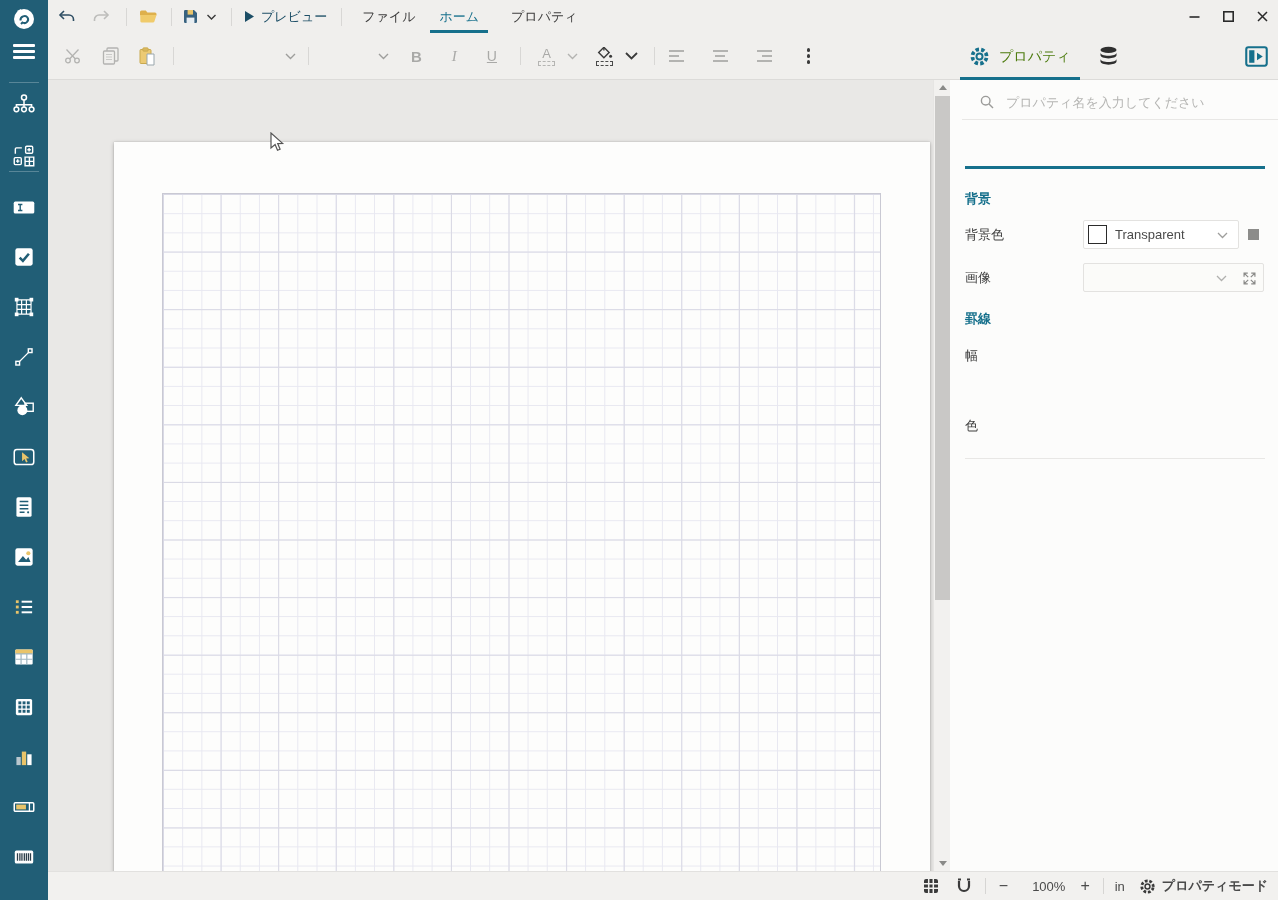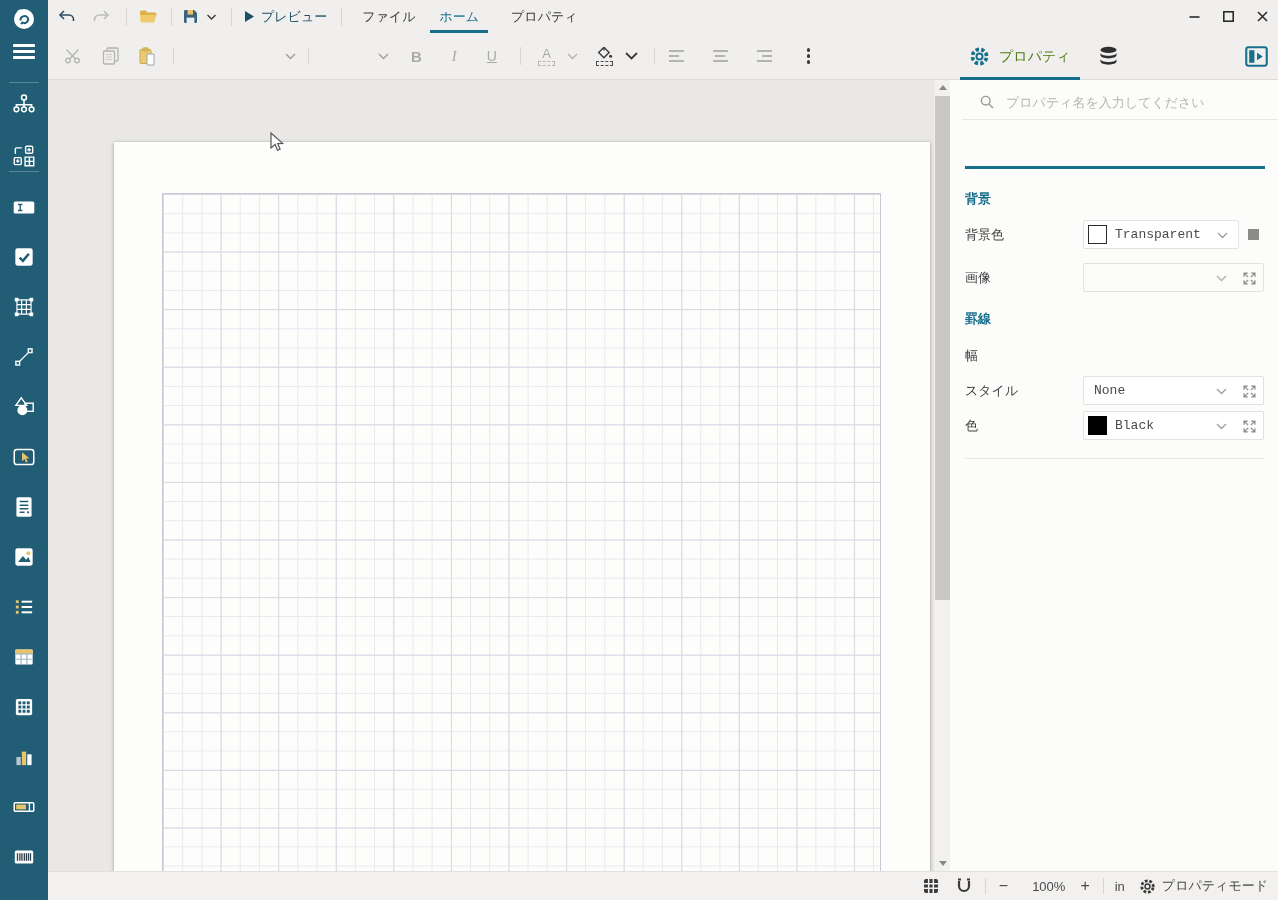--- a/index.html
+++ b/index.html
@@ -76,35 +76,35 @@
   .search-input { flex:1; margin-left:12px; margin-right:14px; border:none; outline:none; background:transparent; font-size:13px; color:#4a4a4a; font-family:inherit; }
   .search-input::placeholder { color:#b5b5b3; }
   .pdiv { position:absolute; left:12px; right:0; height:1px; background:#e8e7e5; }
   .ptab-label { position:absolute; left:0; top:58px; width:100%; text-align:center; font-size:14px; font-weight:bold; color:#333; }
   .ptab-underline { position:absolute; left:15px; right:13px; top:86px; height:3px; background:#16708c; }
   .psection { position:absolute; left:15px; font-size:13px; font-weight:bold; color:#16708c; }
   .prow { position:absolute; left:15px; right:13px; height:30px; }
   .plabel { font-size:13px; color:#3e3e3e; line-height:30px; }
   .pfield { position:absolute; top:0; left:118px; height:29px; background:#fff; border:1px solid #e3e2e0; border-radius:2px; display:flex; align-items:center; cursor:pointer; }
   .pfield.empty { background:#fbfbf9; }
-  .pfield .val { font-size:13px; color:#4a4a4a; margin-left:8px;font-family:Liberation Mono, monospace; }
+  .pfield .val { font-size:13px; color:#4a4a4a; margin-left:8px; }
   .sw { width:19px; height:19px; margin-left:4px; flex:none; }
   .sw.transparent { background:#fff; border:1.6px solid #2b2b2b; }
   .sw.black { background:#000; border:1px solid #000; }
   .chev-abs { position:absolute; top:11px; }
   .expand-abs { position:absolute; right:7px; top:8px; cursor:pointer; }
   .mini-btn { position:absolute; left:283px; top:9px; width:11px; height:11px; background:#8c8c8a; cursor:pointer; }
   .pfield input { border:none; outline:none; background:transparent; font-size:13px; color:#4a4a4a; width:110px; padding-left:10px; font-family:inherit; }
 
   
   .statusbar { position:absolute; left:48px; top:871px; width:1230px; height:29px; background:#f2f1ef; border-top:1px solid #e2e1df; display:flex; align-items:center; justify-content:flex-end; padding-right:10px; font-size:13px; color:#4a4a4a; }
   .sb-btn { display:flex; align-items:center; justify-content:center; cursor:pointer; }
   .ssep { width:1px; height:16px; background:#d6d5d3; }
   .zoomtxt { color:#4a4a4a; }
-  .mode-btn { display:flex; align-items:flex-end; gap:6px; cursor:pointer; }
+  .mode-btn { display:flex; align-items:flex-end; gap:6px; cursor:pointer;font-weight:bold; }
 </style>
 </head>
 <body>
 
 <div class="app">
 
   <div class="sidebar">
     <div class="logo">
       <svg width="26" height="26" viewBox="0 0 26 26">
         <circle cx="13" cy="14" r="10" fill="#fff"></circle>
@@ -479,45 +479,23 @@
         </svg>
       </div>
     </div>
 
     <div class="psection" style="top:230px">罫線</div>
 
     <div class="prow" style="top:261px">
       <span class="plabel">幅</span>
     </div>
 
-    <div class="prow" style="top:296px">
-      <span class="plabel">スタイル</span>
-      <div class="pfield" style="width:181px">
-        <span class="val" style="margin-left:10px">None</span>
-        <svg class="chev-abs" style="right:36px" width="11" height="7" viewBox="0 0 11 7">
-            <path d="M1 1 L5.5 5.5 L10 1" fill="none" stroke="#9e9e9c" stroke-width="1.3"></path>
-          </svg>
-        <svg class="expand-abs" width="13" height="13" viewBox="0 0 12 12">
-          <path d="M7.6 1 H11 V4.4 M11 1 L7.2 4.8 M4.4 11 H1 V7.6 M1 11 L4.8 7.2 M1 4.4 V1 H4.4 M1 1 L4.8 4.8 M11 7.6 V11 H7.6 M11 11 L7.2 7.2" fill="none" stroke="#8a8a88" stroke-width="1.1"></path>
-        </svg>
-      </div>
-    </div>
 
     <div class="prow" style="top:331px">
       <span class="plabel">色</span>
-      <div class="pfield" style="width:181px">
-        <span class="sw black"></span>
-        <span class="val">Black</span>
-        <svg class="chev-abs" style="right:36px" width="11" height="7" viewBox="0 0 11 7">
-            <path d="M1 1 L5.5 5.5 L10 1" fill="none" stroke="#9e9e9c" stroke-width="1.3"></path>
-          </svg>
-        <svg class="expand-abs" width="13" height="13" viewBox="0 0 12 12">
-          <path d="M7.6 1 H11 V4.4 M11 1 L7.2 4.8 M4.4 11 H1 V7.6 M1 11 L4.8 7.2 M1 4.4 V1 H4.4 M1 1 L4.8 4.8 M11 7.6 V11 H7.6 M11 11 L7.2 7.2" fill="none" stroke="#8a8a88" stroke-width="1.1"></path>
-        </svg>
-      </div>
     </div>
 
     <div class="pdiv" style="top:378px;left:15px;right:13px"></div>
   </div>
 
   <div class="statusbar">
     <div class="sb-btn">
       <svg width="16" height="16" viewBox="0 0 16 16">
         <rect x="1" y="1" width="14" height="14" rx="2" fill="#3a3a3a"></rect>
         <path d="M5.7 1 V15 M10.3 1 V15 M1 5.7 H15 M1 10.3 H15" stroke="#f2f1ef" stroke-width="1.5"></path>

